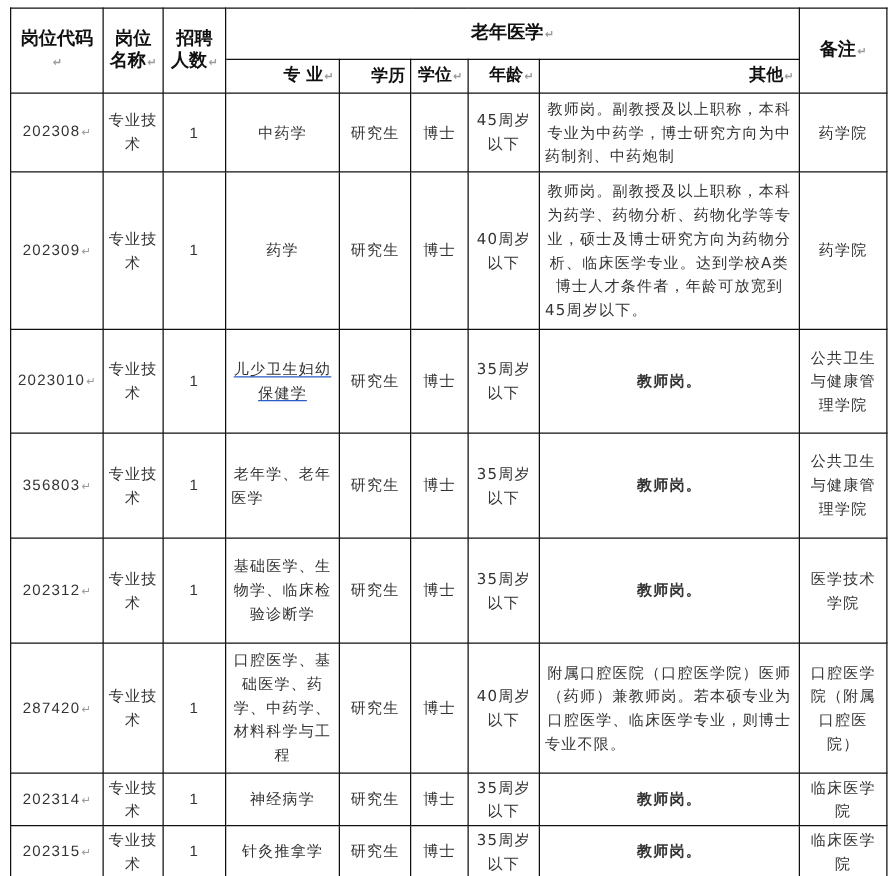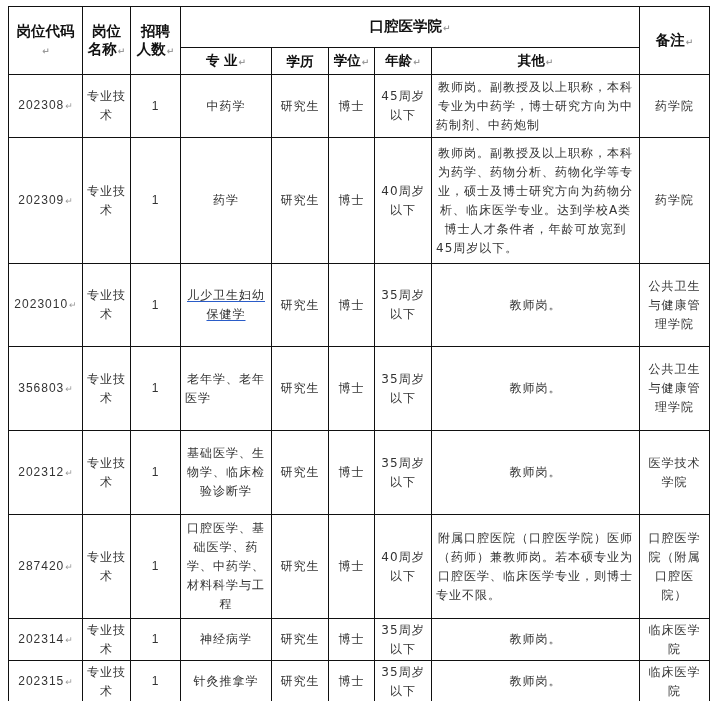--- a/index.html
+++ b/index.html
@@ -13,24 +13,24 @@
     border: 1.3px solid #111;
     padding: 0 4px;
     font-size: 12px;
     line-height: 19px;
     vertical-align: middle;
     text-align: center;
     letter-spacing: 1px;
     color: #333;
   }
   table.grid th { font-weight: bold; color: #111; font-size: 14.5px; line-height: 18px; letter-spacing: 0; }
-  table.grid th.sub { font-size: 13.5px; }
+  table.grid th.sub { font-size: 13.5px; text-align: right; }
   .mk { color: #9a9a9a; font-size: 9px; letter-spacing: 0; margin-left: 1px; }
   .num { font-family: "Liberation Sans", sans-serif; letter-spacing: 0; margin-top: 28px; }
-  td.left { text-align: left; }
+  td.left { text-align: left; font-weight: bold; }
   td.just { text-align: justify; text-align-last: left; margin-top: 20px; }
   td.remark { text-align: justify; padding: 0 6px; }
   .ul { text-decoration: underline; text-decoration-color: #2a5cc8; text-underline-offset: 2px; }
 </style>
 </head>
 <body>
 
 <table class="grid">
   <colgroup>
     <col style="width:74px">
@@ -41,21 +41,21 @@
       <col style="width:46px">
       <col style="width:57px">
       <col style="width:208px">
       <col style="width:70px">
   </colgroup>
   <thead>
     <tr style="height:41px">
       <th rowspan="2"><span>岗位代码</span><span class="mk">↵</span></th>
       <th rowspan="2"><span>岗位名称</span><span class="mk">↵</span></th>
       <th rowspan="2"><span>招聘人数</span><span class="mk">↵</span></th>
-      <th colspan="5"><span>口腔医学院</span><span class="mk">↵</span></th>
+      <th colspan="5"><span>老年医学</span><span class="mk">↵</span></th>
       <th rowspan="2"><span>备注</span><span class="mk">↵</span></th>
     </tr>
     <tr style="height:27px">
       <th class="sub"><span>专 业</span><span class="mk">↵</span></th>
       <th class="sub"><span>学历</span></th>
       <th class="sub"><span>学位</span><span class="mk">↵</span></th>
       <th class="sub"><span>年龄</span><span class="mk">↵</span></th>
       <th class="sub"><span>其他</span><span class="mk">↵</span></th>
     </tr>
   </thead>

